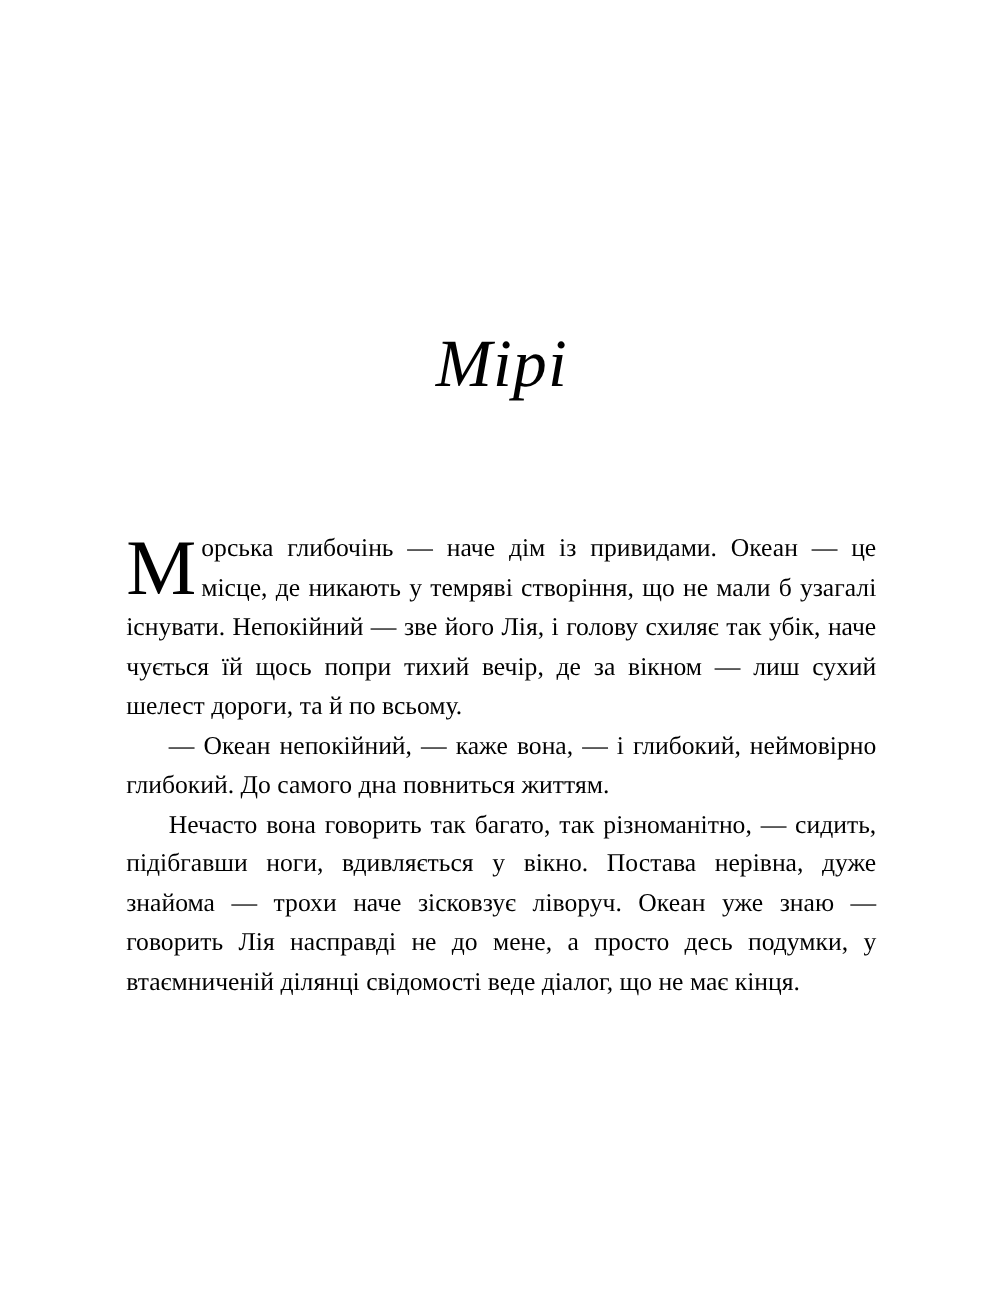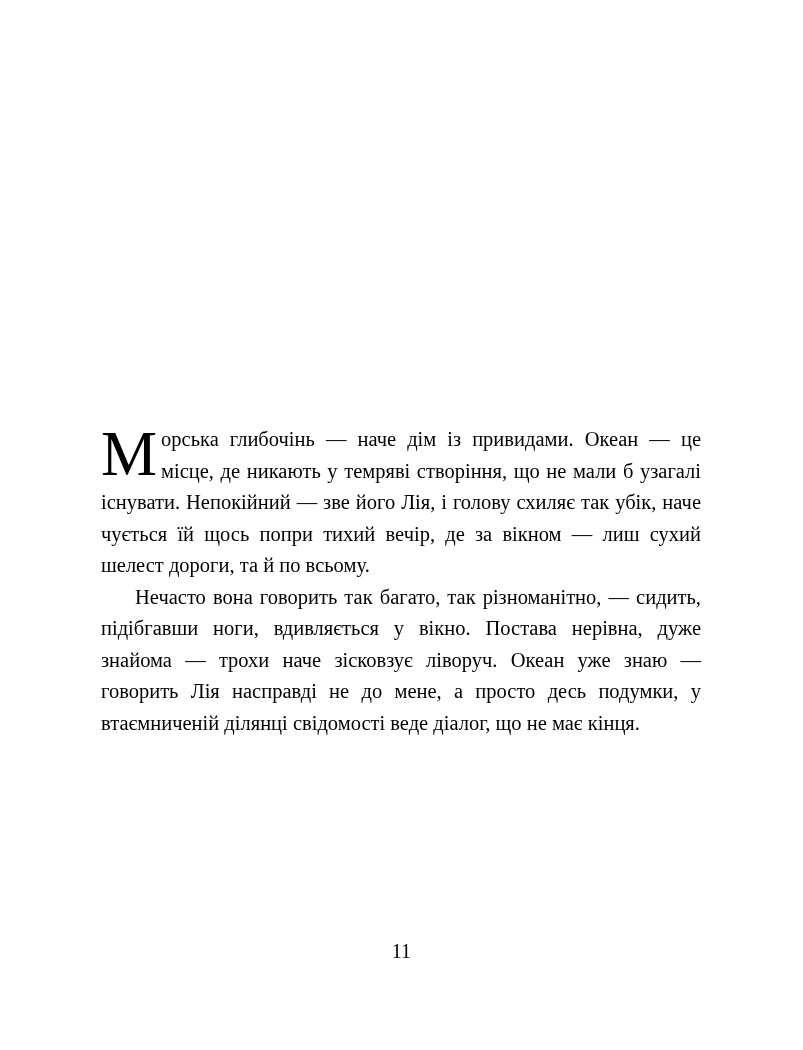--- a/index.html
+++ b/index.html
@@ -72,25 +72,26 @@
     width: 803px;
     text-align: center;
     font-size: 20px;
   }
 </style>
 </head>
 <body>
 
 <div class="page">
 
+  <div class="chapter-title">Мірі</div>
 
   <div class="body-block">
 
     <p class="para first"><span class="dropcap">М</span><span>орська глибочінь — наче дім із привидами. Океан — це місце, де никають у темряві створіння, що не мали б узагалі існувати. </span><span class="ital">Непокійний</span><span> — зве його Лія, і голову схиляє так убік, наче чується їй щось попри тихий вечір, де за вікном — лиш сухий шелест дороги, та й по всьому.</span></p>
 
+    <p class="para indent">— Океан непокійний, — каже вона, — і глибокий, неймовірно глибокий. До самого дна повниться життям.</p>
 
     <p class="para indent">Нечасто вона говорить так багато, так різноманітно, — сидить, підібгавши ноги, вдивляється у вікно. Постава нерівна, дуже знайома — трохи наче зісковзує ліворуч. Океан уже знаю — говорить Лія насправді не до мене, а просто десь подумки, у втаємниченій ділянці свідомості веде діалог, що не має кінця.</p>
 
   </div>
 
-  <div class="page-number">11</div>
 
 </div>
 
 </body></html>

